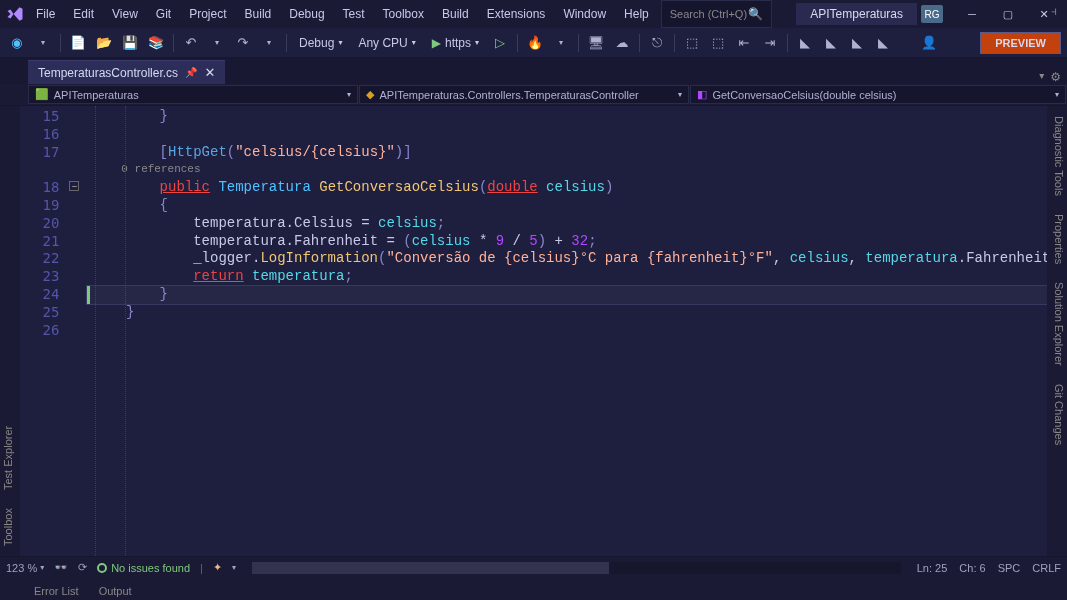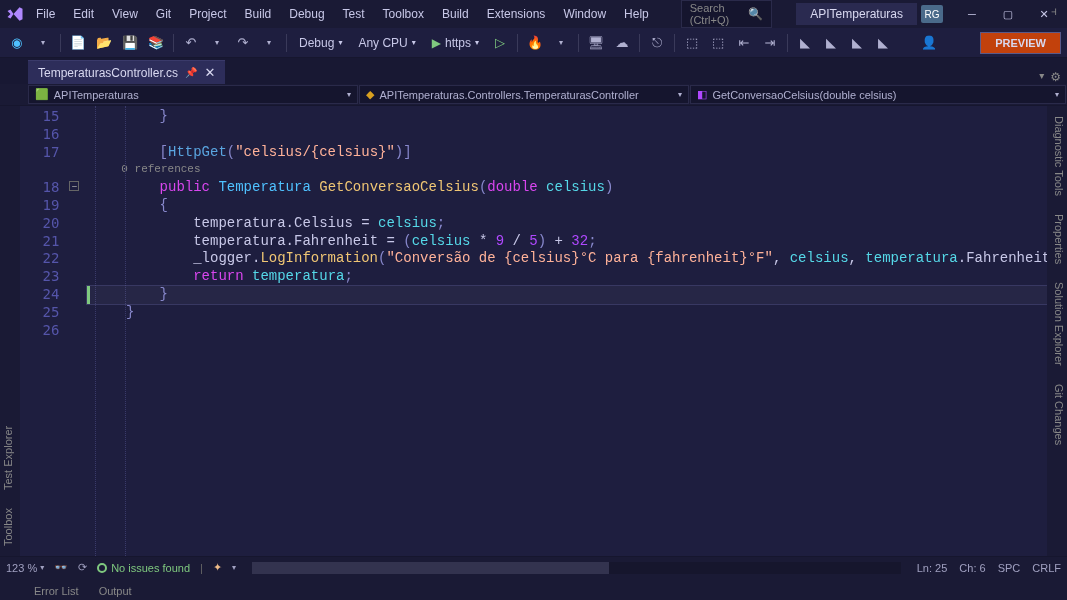--- a/index.html
+++ b/index.html
@@ -17,21 +17,21 @@
   background: #1a1a35;
   display: flex;
   align-items: center;
   padding: 0 6px;
   gap: 4px;
 }
 .vs-logo { width: 20px; height: 20px; display: flex; align-items: center; justify-content: center; }
 .menu { display: flex; gap: 2px; }
 .menu-item { padding: 4px 8px; cursor: pointer; color: #c8c8e8; }
 .search-box {
-  margin-left: 20px; padding: 2px 8px;
+  padding: 2px 8px;
   background: #15152e; border: 1px solid #2a2a4a;
   color: #888; width: 170px; height: 28px;
   display: flex; align-items: center; justify-content: space-between;
 }
 .search-ph { color: #888; font-size: 11px; }
 .project-label {
   margin-left: 20px; padding: 4px 14px;
   background: #2a2a50; color: #d8d8f0;
   font-size: 12px;
 }
@@ -129,21 +129,21 @@
   padding-top: 2px;
   color: #c8c8e8;
   position: relative;
 }
 .code-line { height: 17.8px; white-space: pre; border-left: 3px solid transparent; padding-left: 2px; position: relative; }
 .code-line.changed { border-left-color: #7fc97f; }
 .code-line.current { background: rgba(255,255,255,0.04); outline: 1px solid rgba(120,120,180,0.3); }
 .c-brace { color: #8888cc; }
 .c-attr { color: #5aa5e0; }
 .c-str { color: #ffb299; }
-.c-kw { color: #d946ef; }
+.c-kw { color: #ef4444; text-decoration: underline; }
 .c-type { color: #4fc1ff; }
 .c-method { color: #f0c674; }
 .c-num { color: #b048ff; }
 .c-var { color: #55d8e8; }
 .c-op { color: #c8c8e8; }
 .c-field { color: #c8c8e8; }
 .ref-count { font-size: 11px; color: #888; height: 17.8px; padding-left: 34px; }
 .scrollbar-v { position: absolute; right: 2px; top: 0; width: 12px; height: 100%; background: rgba(0,0,0,0.1); }
 .scrollbar-thumb { position: absolute; right: 0; top: 8px; width: 12px; height: 190px; background: rgba(120,120,160,0.35); }
 .scrollbar-mark { position: absolute; right: 0; width: 12px; height: 3px; background: #7fc97f; }

